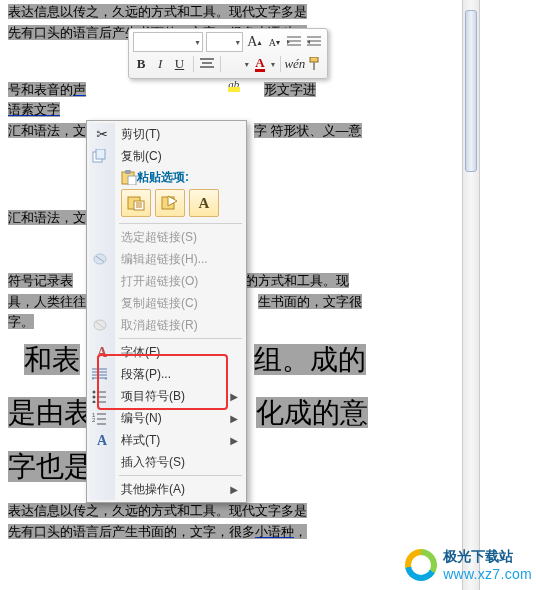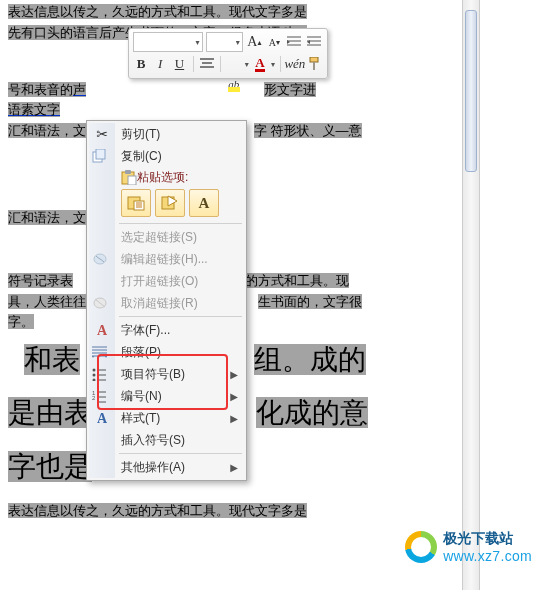--- a/index.html
+++ b/index.html
@@ -140,22 +140,22 @@
     font-size: 14px;
   }
   .ctx-menu .mi .arrow {
     margin-left: auto;
     font-size: 10px;
     color: #555;
   }
   .ctx-menu .hdr {
     position: relative;
     padding-left: 32px;
-    font-weight: normal;
-    color: #7f1d1d;
+    font-weight: bold;
+    color: #0369a1;
     height: 20px;
     display: flex;
     align-items: center;
   }
   .ctx-menu .paste-opts {
     position: relative;
     padding: 2px 0 4px 32px;
     display: flex;
     gap: 4px;
   }
@@ -180,21 +180,21 @@
     width: 127px;
     height: 52px;
     border: 2px solid #e33;
     border-radius: 4px;
     pointer-events: none;
   }
   
   .watermark {
     position: absolute;
     right: 4px;
-    bottom: 26px;
+    bottom: 8px;
     display: flex;
     align-items: center;
     gap: 6px;
     font-size: 12px;
   }
   .watermark .logo {
     width: 32px; height: 32px;
     border-radius: 50%;
     background: conic-gradient(#8bd24a 0 120deg, #0aa6e0 120deg 260deg, #f5b200 260deg 360deg);
     position: relative;
@@ -221,20 +221,21 @@
   <div><span class="hl">汇和语法，文</span></div>
   <div style="height:42px"></div>
   <div><span class="hl">符号记录表</span><span style="display:inline-block;width:172px"></span><span class="hl">的方式和工具。现</span></div>
   <div><span class="hl">具，人类往往</span><span style="display:inline-block;width:172px"></span><span class="hl">生书面的，文字很</span></div>
   <div><span class="hl">字。</span></div>
   <div class="large-line"><span style="display:inline-block;width:16px"></span><span class="hl">和表</span><span style="display:inline-block;width:174px"></span><span class="hl">组。成的</span></div>
   <div class="large-line"><span class="hl">是由表</span><span style="display:inline-block;width:164px"></span><span class="hl">化成的意</span></div>
   <div class="large-line"><span class="hl">字也是</span></div>
   <div style="height:8px"></div>
   <div><span class="hl">表达信息以传之，久远的方式和工具。现代文字多是</span></div>
+  <div><span class="hl">先有口头的语言后产生书面的，文字，很多</span><a href="#"><span class="hl">小语种</span></a><span class="hl">，</span></div>
 </div>
 
 <div class="vscroll">
   <div class="thumb"></div>
 </div>
 
 <div class="mini-toolbar">
   <div class="row">
     <div class="dd" style="width:66px">
         <span></span>
@@ -352,20 +353,23 @@
           <ellipse cx="8" cy="7" rx="6" ry="5" fill="#d8e4ef" stroke="#b7c5d4"></ellipse>
           <path d="M4 4c3 3 5 3 8 6" stroke="#9aaabf" fill="none"></path>
         </svg>
     </span>
     <span>编辑超链接(H)...</span>
   </div>
   <div class="mi disabled">
       <span>打开超链接(O)</span>
     </div>
   <div class="mi disabled">
+      <span>复制超链接(C)</span>
+    </div>
+  <div class="mi disabled">
     <span class="glyph">
       <svg width="16" height="14">
           <ellipse cx="8" cy="7" rx="6" ry="5" fill="#e8e8e8" stroke="#c7c7c7"></ellipse>
           <path d="M3 3l10 8" stroke="#c7c7c7"></path>
         </svg>
     </span>
     <span>取消超链接(R)</span>
   </div>
   <div class="divider"></div>
 

